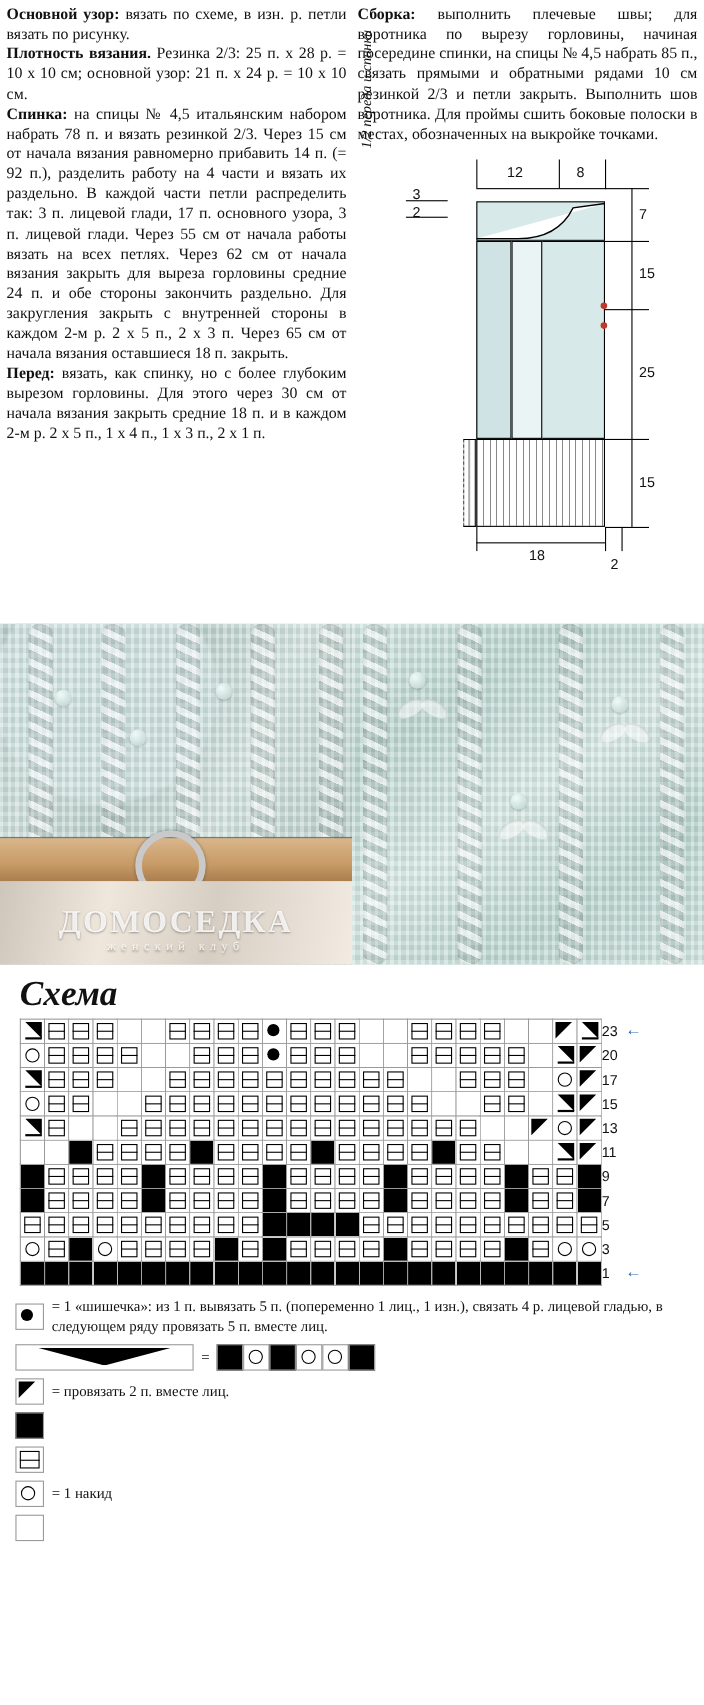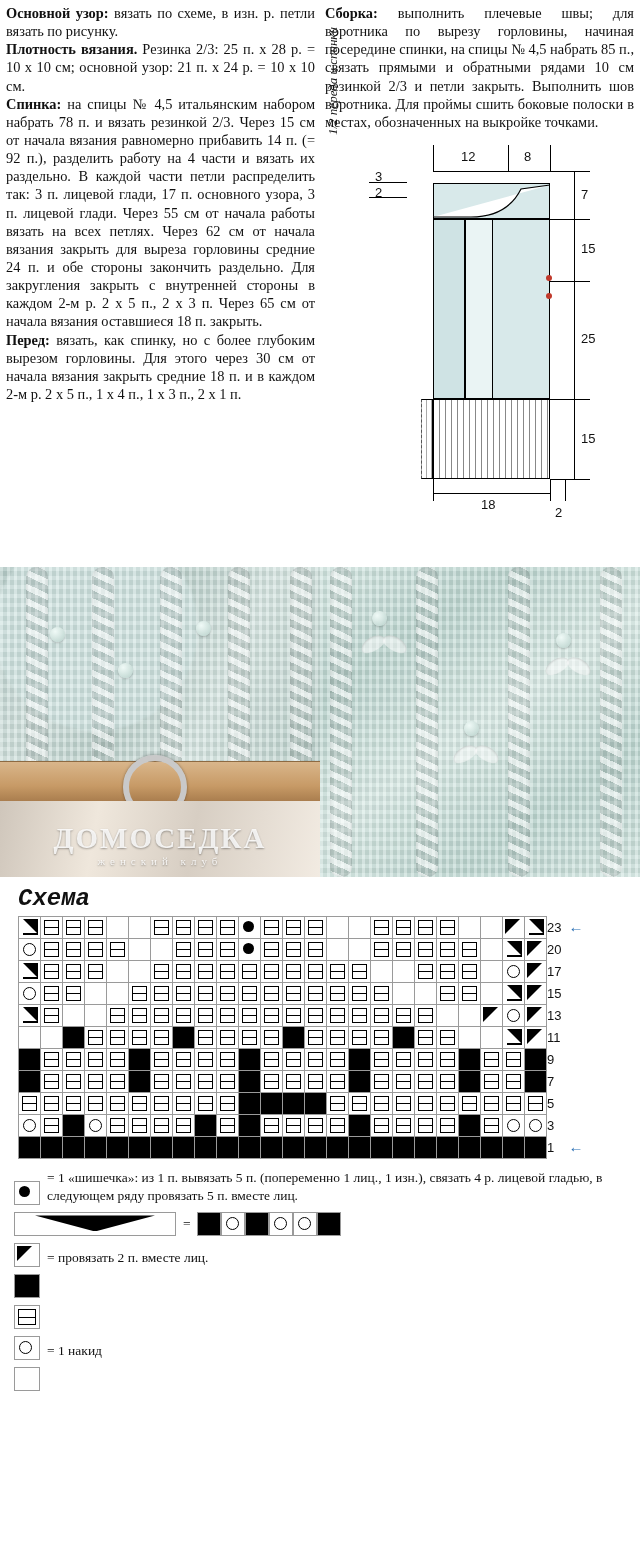--- a/index.html
+++ b/index.html
@@ -53,40 +53,40 @@
     border:6px solid #c9c9c9;background:transparent;box-shadow:0 0 3px rgba(0,0,0,.4);}
   .satin{position:absolute;left:0;right:0;bottom:0;height:76px;
     background:linear-gradient(100deg,#cfc6bb,#efe7dc 30%,#d7cec3 60%,#f2ebe2 100%);}
   .watermark{position:absolute;left:0;right:0;top:255px;text-align:center;
     color:rgba(255,255,255,.85);font-family:"Liberation Serif",serif;font-size:29px;letter-spacing:2px;
     text-shadow:0 1px 2px rgba(0,0,0,.35);font-weight:bold;}
   .watermark small{display:block;font-size:11px;letter-spacing:5px;font-weight:normal;}
 
   
   .chartwrap{padding:6px 0 10px 0;background:#fff;}
-  .schema-title{font-family:Liberation Mono, monospace;font-style:italic;font-size:24px;font-weight:bold;margin:2px 0 4px 18px;}
+  .schema-title{font-family:Liberation Serif, serif;font-style:italic;font-size:32px;font-weight:bold;margin:2px 0 4px 18px;}
   table.grid{border-collapse:collapse;margin-left:18px;}
   table.grid td{width:21px;height:21px;border:1px solid #9a9a9a;padding:0;position:relative;background:#fff;}
   .rowlabel{font-size:13px;font-family:"Liberation Sans",sans-serif;text-align:left;padding-left:6px;border:none !important;width:34px;}
   .arrowcell{border:none !important;width:26px;}
   .sym-purl:after{content:"";position:absolute;left:3px;right:3px;top:3px;bottom:3px;border:1px solid #000;}
   .sym-purl:before{content:"";position:absolute;left:3px;right:3px;top:50%;height:1px;background:#000;}
   .sym-knit{background:#000 !important;}
   .sym-knit:after{content:"";position:absolute;left:2px;right:2px;top:2px;bottom:2px;background:#000;}
   .sym-yo:after{content:"";position:absolute;left:4px;top:4px;width:11px;height:11px;border:1.6px solid #000;border-radius:50%;}
   .sym-bobble:after{content:"";position:absolute;left:4px;top:4px;width:11px;height:11px;background:#000;border-radius:50%;}
   .sym-k2tog:after{content:"";position:absolute;left:2px;top:2px;width:0;height:0;border-left:15px solid #000;border-bottom:15px solid transparent;}
   .sym-ssk:after{content:"";position:absolute;right:2px;top:2px;width:0;height:0;border-right:15px solid #000;border-bottom:15px solid transparent;}
   .sym-ssk:before{content:"";position:absolute;right:2px;bottom:3px;width:15px;height:2px;background:#000;}
   .sym-empty{}
   .arrow{font-size:15px;color:#2a6fb5;}
 
   
   .legend{margin:10px 0 0 14px;font-size:13.5px;line-height:1.35;}
-  .legrow{display:flex;align-items:flex-end;gap:7px;margin-bottom:7px;}
+  .legrow{display:flex;align-items:center;gap:7px;margin-bottom:7px;}
   .legsym{flex:0 0 auto;width:24px;height:22px;border:1px solid #9a9a9a;position:relative;background:#fff;}
   .legtxt{flex:1;}
   .wideSym{width:160px;height:22px;border:1px solid #9a9a9a;position:relative;background:#fff;}
   .wideSym .vshape{position:absolute;left:20px;right:20px;top:2px;height:16px;background:#000;
     clip-path:polygon(0 0,100% 0,50% 100%);}
   .eqline{display:flex;align-items:center;gap:6px;}
   .mini{display:flex;}
   .mini div{width:22px;height:22px;border:1px solid #9a9a9a;position:relative;}
 </style>
 </head>

